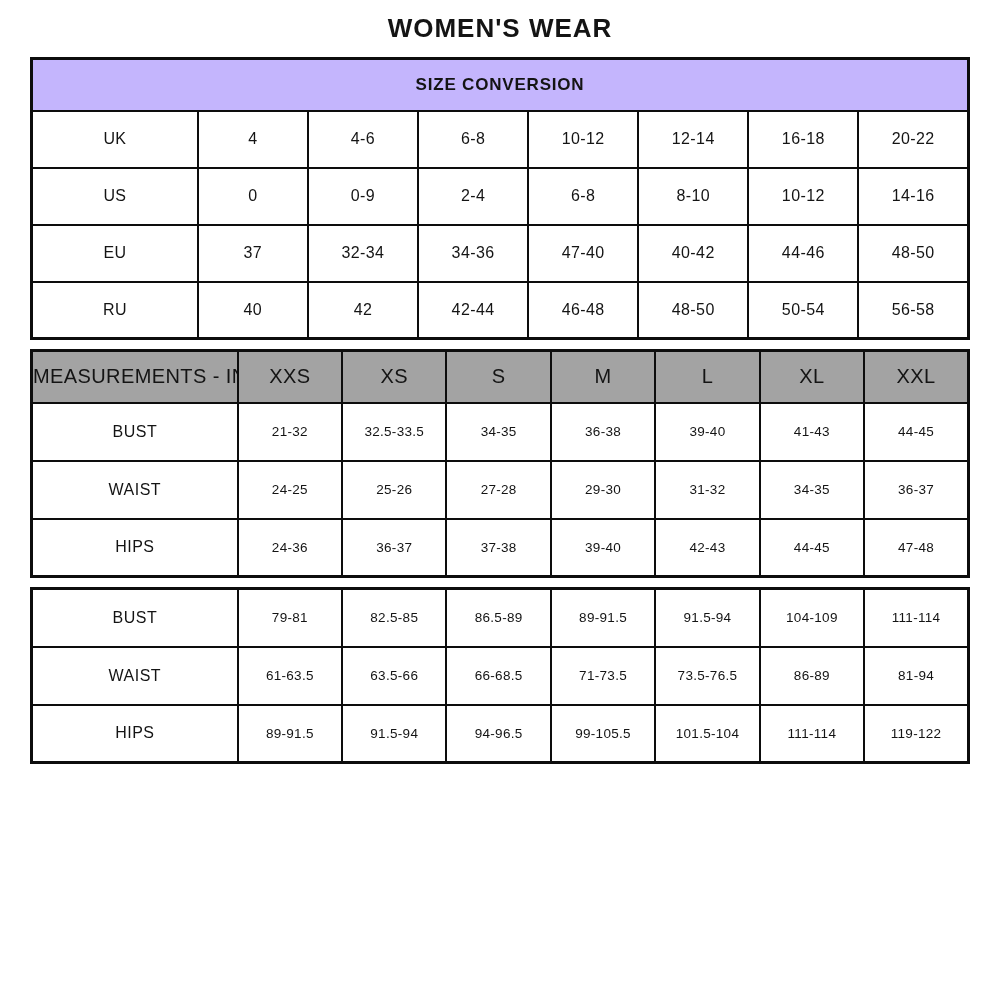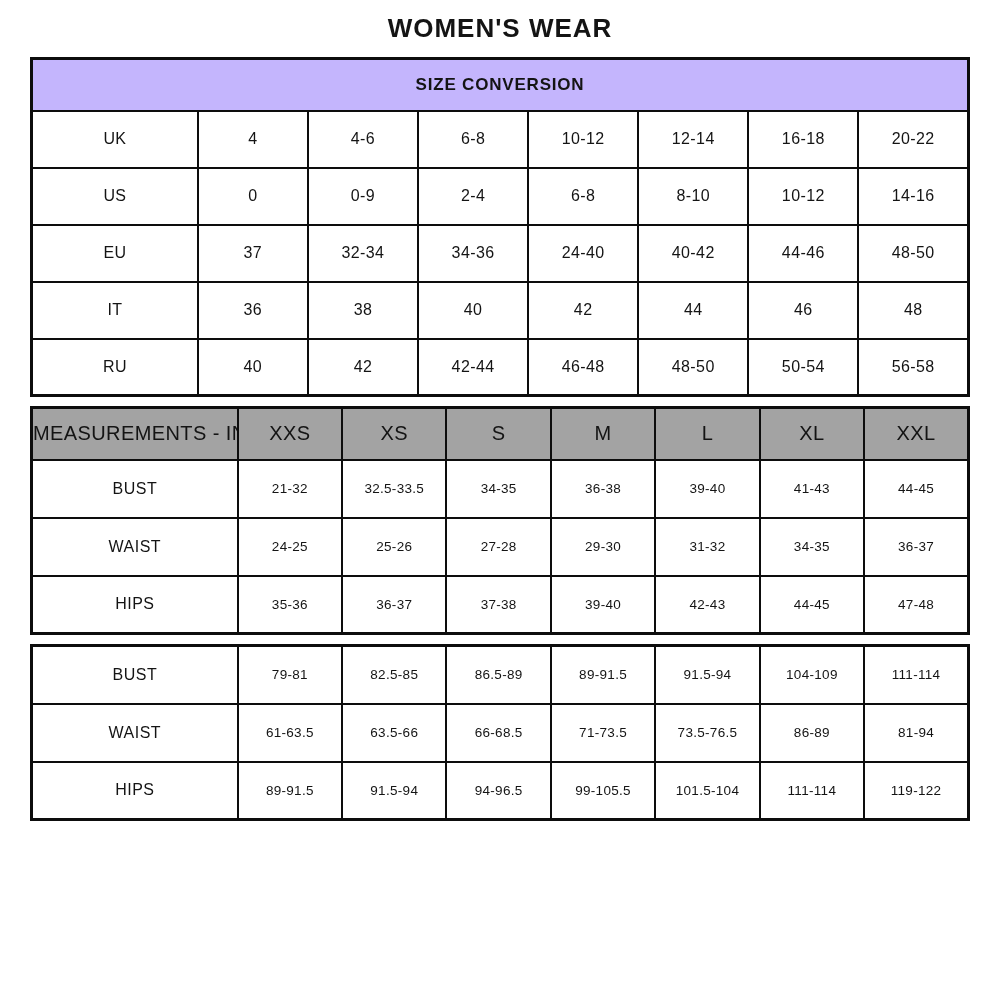--- a/index.html
+++ b/index.html
@@ -95,34 +95,24 @@
       <td>6-8</td>
       <td>8-10</td>
       <td>10-12</td>
       <td>14-16</td>
     </tr>
     <tr>
       <td>EU</td>
       <td>37</td>
       <td>32-34</td>
       <td>34-36</td>
-      <td>24-40</td>
+      <td>47-40</td>
       <td>40-42</td>
       <td>44-46</td>
       <td>48-50</td>
-    </tr>
-    <tr>
-      <td>IT</td>
-      <td>36</td>
-      <td>38</td>
-      <td>40</td>
-      <td>42</td>
-      <td>44</td>
-      <td>46</td>
-      <td>48</td>
     </tr>
     <tr>
       <td>RU</td>
       <td>40</td>
       <td>42</td>
       <td>42-44</td>
       <td>46-48</td>
       <td>48-50</td>
       <td>50-54</td>
       <td>56-58</td>
@@ -169,21 +159,21 @@
       <td>24-25</td>
       <td>25-26</td>
       <td>27-28</td>
       <td>29-30</td>
       <td>31-32</td>
       <td>34-35</td>
       <td>36-37</td>
     </tr>
     <tr>
       <td class="rl">HIPS</td>
-      <td>35-36</td>
+      <td>24-36</td>
       <td>36-37</td>
       <td>37-38</td>
       <td>39-40</td>
       <td>42-43</td>
       <td>44-45</td>
       <td>47-48</td>
     </tr>
   </tbody>
     </table>
 

